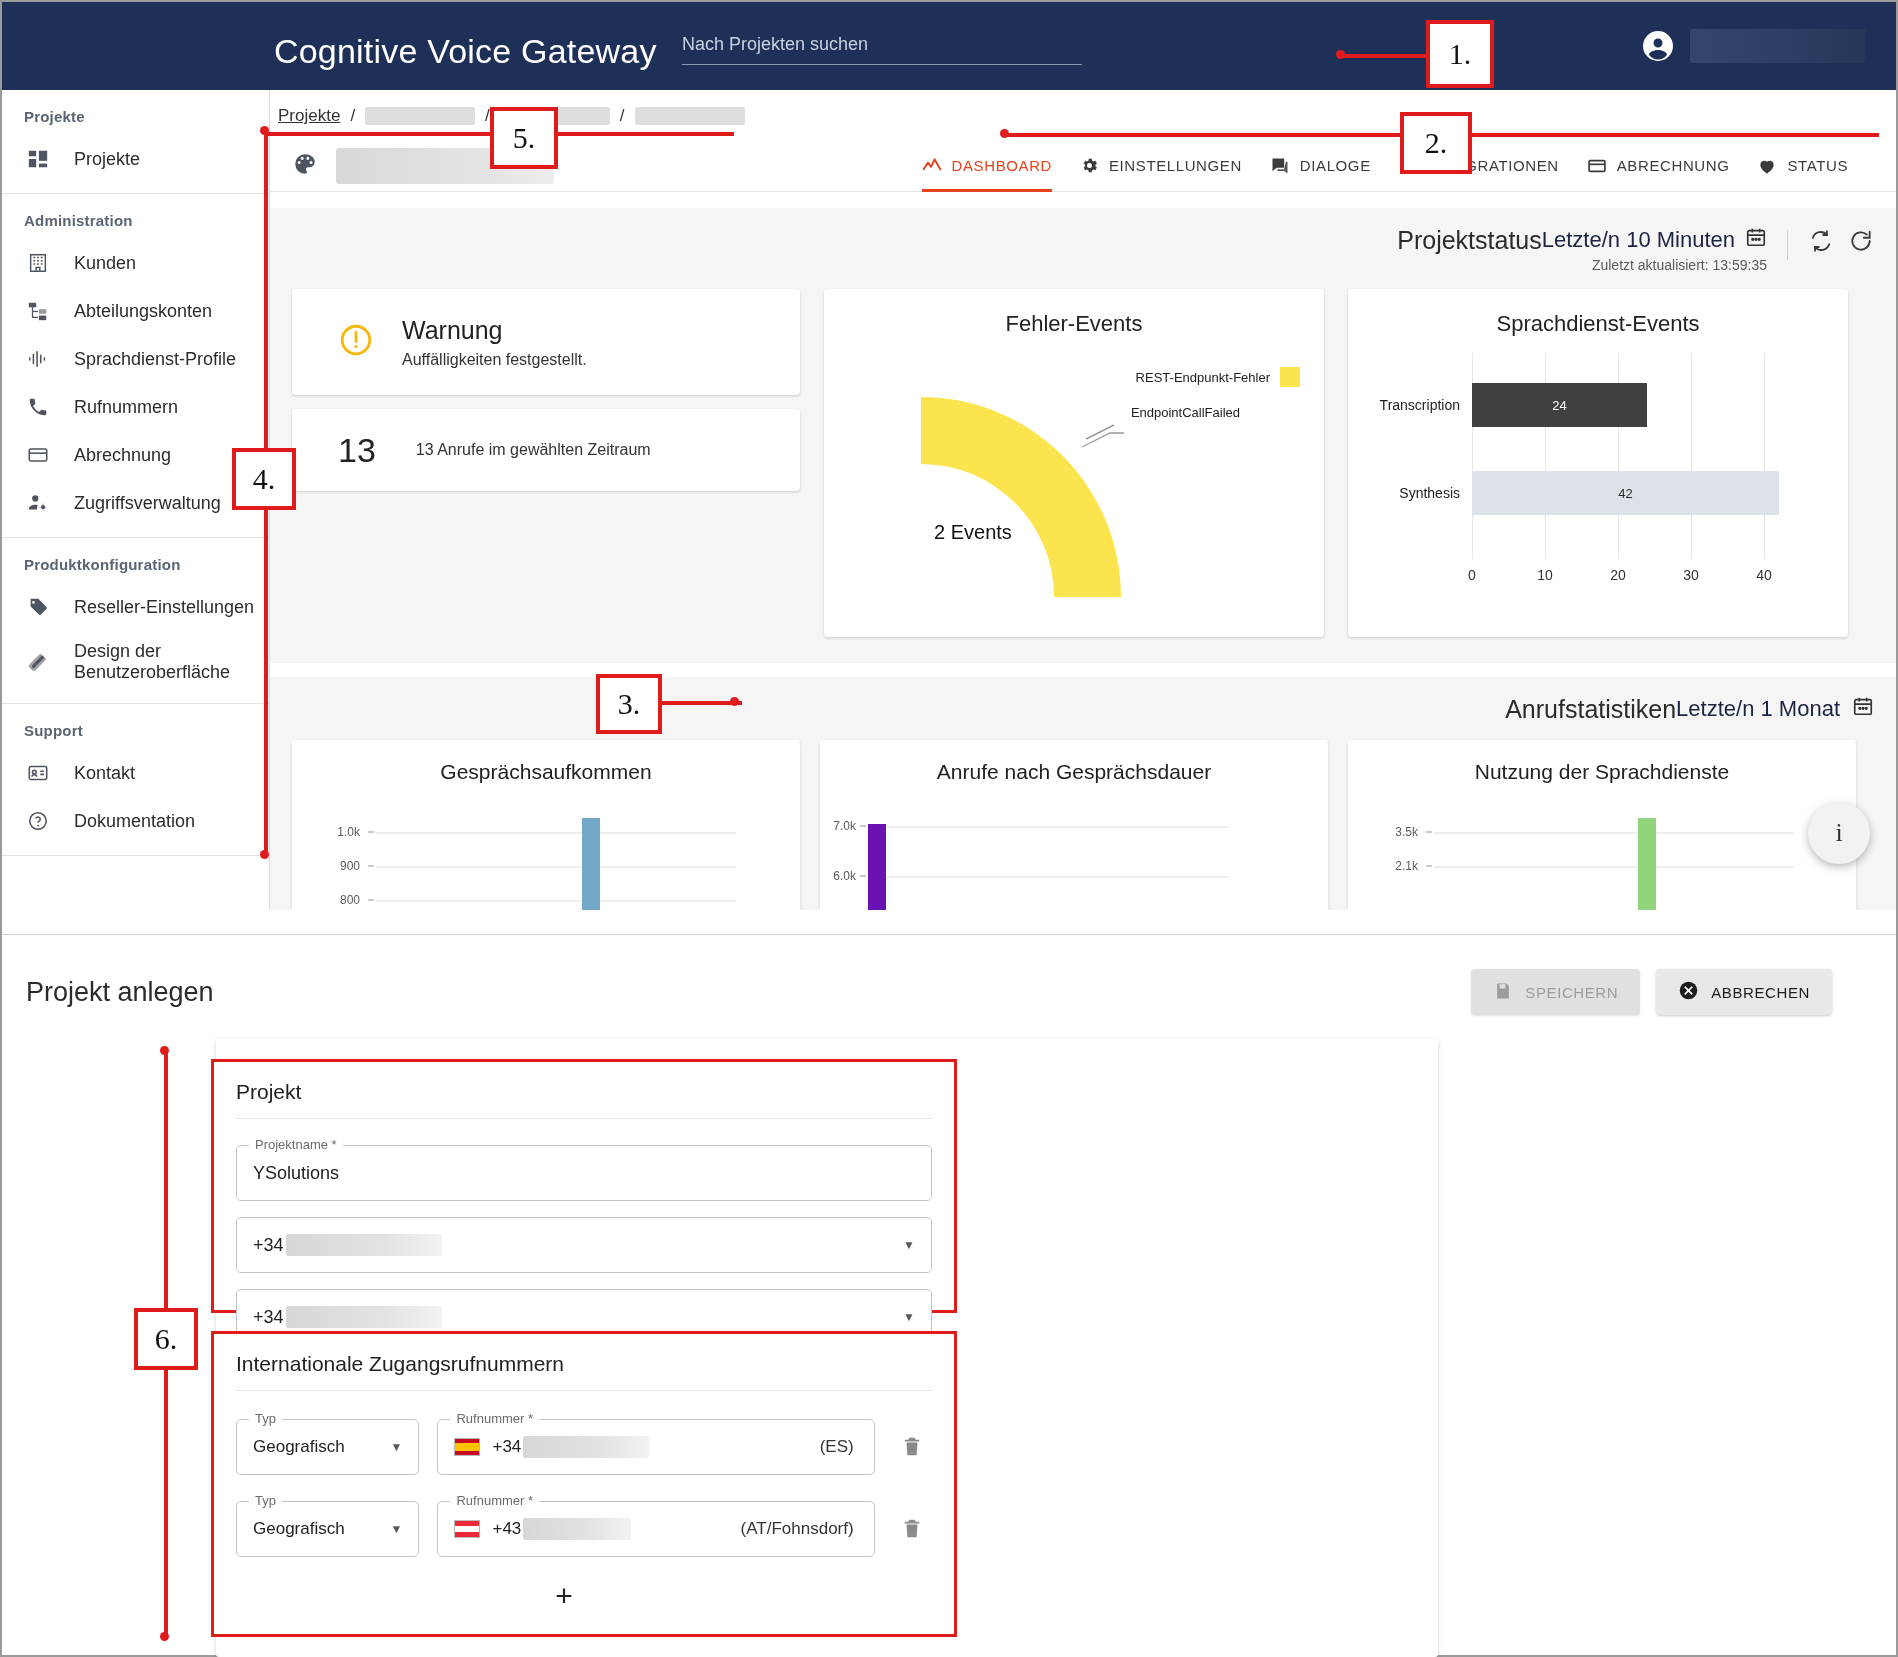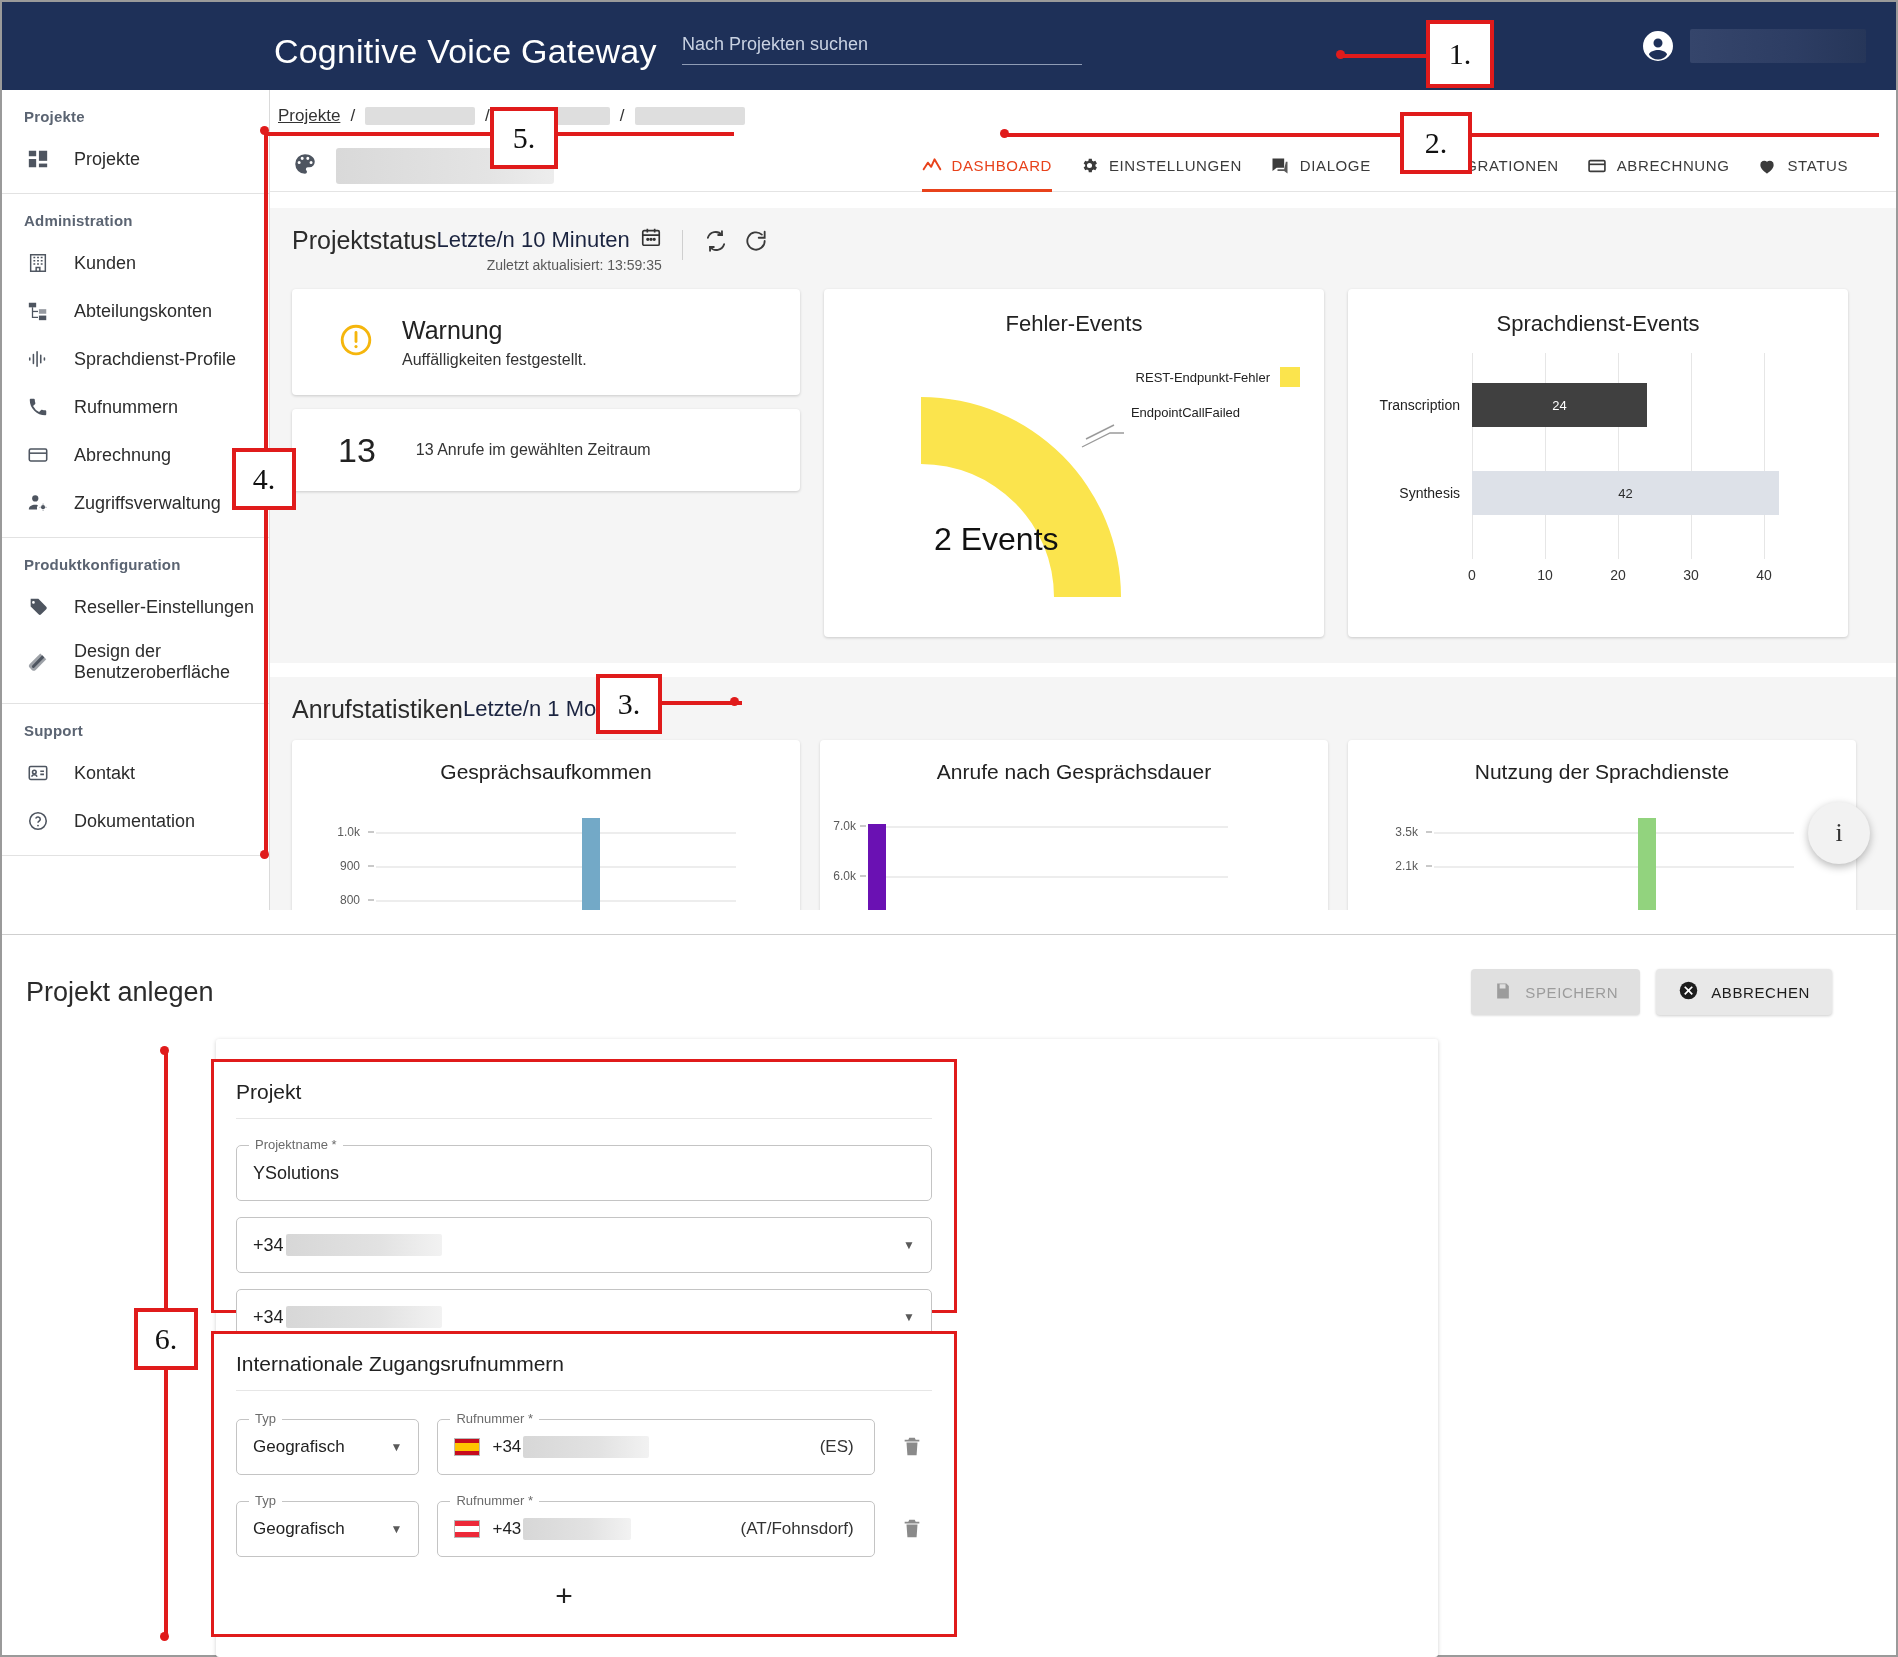--- a/index.html
+++ b/index.html
@@ -99,21 +99,21 @@
   .tab.active::after {
     content: ""; position: absolute; left: 0; right: 0; bottom: 0;
     height: 3px; background: #e8421b;
   }
   .tab .ti { display:flex; align-items:center; }
 
   
   .section {
     background: #f5f5f5; margin: 16px 0 0 0; padding: 18px 22px 26px 22px;
   }
-  .section-hd { display:flex; align-items:flex-start; justify-content:flex-start; }
+  .section-hd { display:flex; align-items:flex-start; justify-content:flex-end; }
   .section-title { font-size: 25px; color: #2b2b2b; font-weight: 400; }
   .range-wrap { text-align: right; display:flex; align-items:flex-start; gap: 14px; }
   .range-main { font-size: 22px; color: #1b2440; display:flex; align-items:center; gap:10px;}
   .range-sub { font-size: 14px; color: #5a5a5a; margin-top: 3px; text-align: right; }
   .range-divider { width:1px; height:30px; background:#cfcfcf; margin: 4px 6px 0 6px; }
   .icon-btn { color:#3a3a3a; cursor:pointer; padding-top:2px; }
 
   .cards-row { display: flex; gap: 24px; margin-top: 16px; }
   .card {
     background: #ffffff; border-radius: 4px;
@@ -125,21 +125,21 @@
   .warn-sub { font-size: 16px; color: #333; margin-top: 6px; }
   .card-calls { height: 82px; display:flex; align-items:center; gap: 40px; padding-left: 46px; }
   .calls-num { font-size: 34px; color: #222; }
   .calls-txt { font-size: 16px; color: #333; }
 
   .card-chart { width: 500px; height: 348px; position: relative; }
   .chart-title { text-align:center; font-size: 22px; color:#222; padding-top: 22px; }
 
   
   .donut-wrap { position:absolute; left:0; top:0; width:500px; height:348px; }
-  .donut-center { position:absolute; left:110px; top:232px; font-size:32px; color:#111; }
+  .donut-center { position:absolute; left:110px; top:232px; font-size:20px; color:#111; }
   .legend-row { position:absolute; right:24px; top:78px; display:flex; align-items:center; gap:10px; font-size:13px; color:#222; }
   .legend-sw { width:20px; height:20px; background:#fbe44d; }
   .callout-lbl { position:absolute; right:84px; top:116px; font-size:13px; color:#222; }
 
   
   .hbar-area { position:absolute; left:0; top:56px; width:500px; height:290px; }
   .hb-grid { position:absolute; left:124px; top:8px; width:322px; height:206px; }
   .hb-grid .gl { position:absolute; top:0; width:1px; height:206px; background:#e6e6e6; }
   .hb-row { position:absolute; height:44px; display:flex; align-items:center; justify-content:center; color:#fff; font-size:13px; }
   .hb-label { position:absolute; right:0; font-size:14px; color:#222; }

